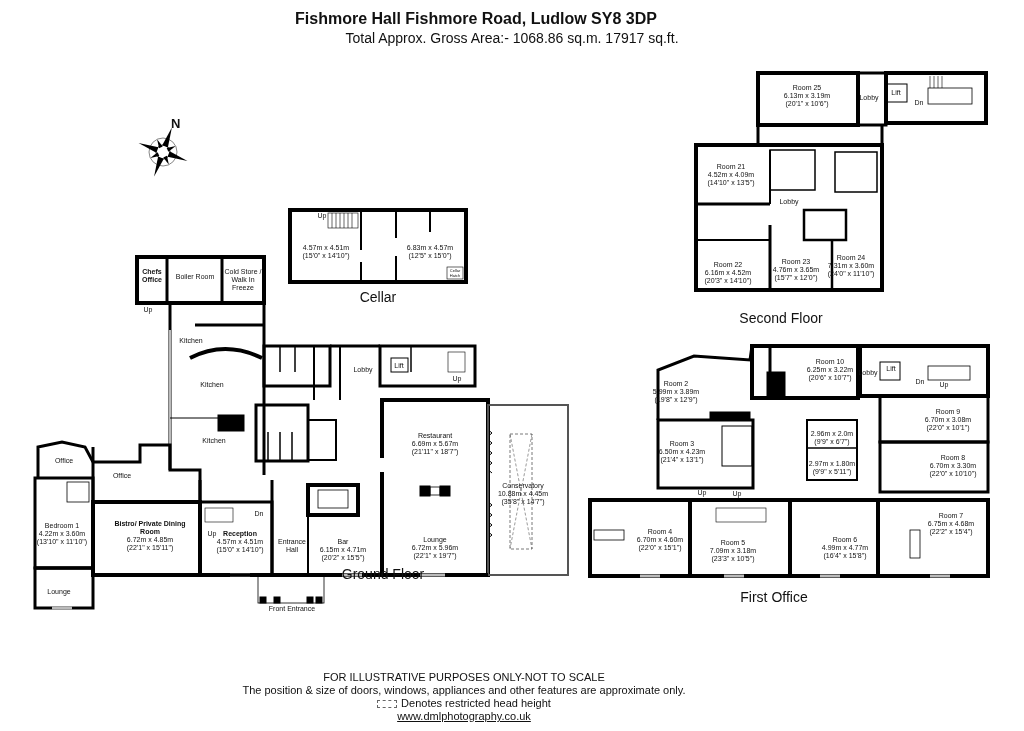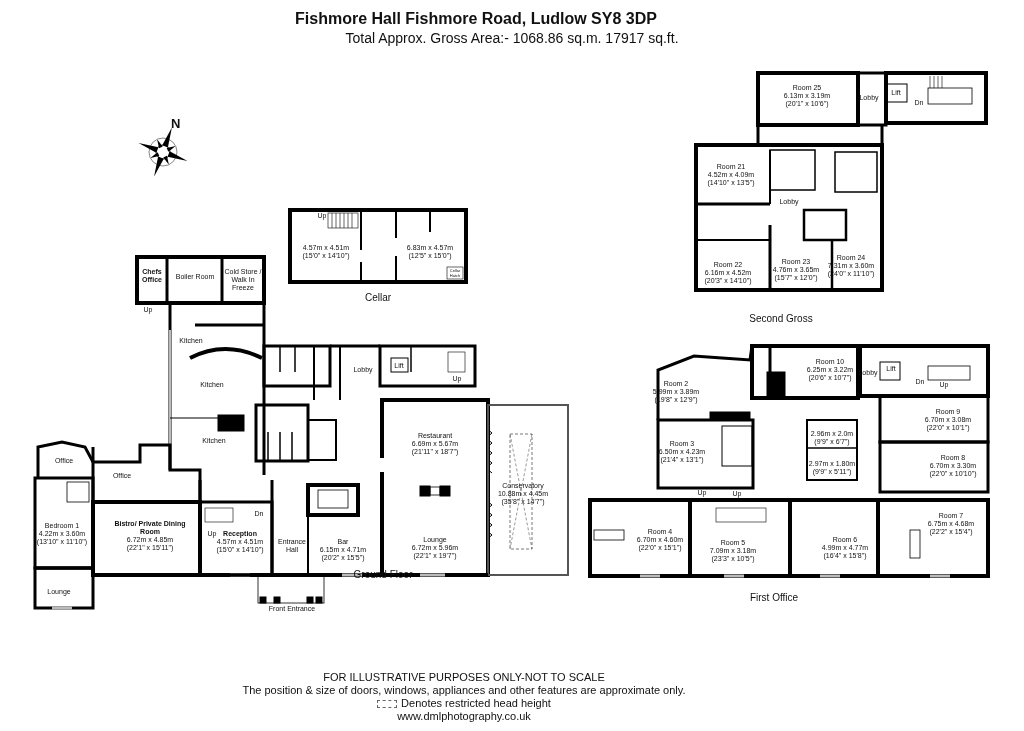--- a/index.html
+++ b/index.html
@@ -1,21 +1,21 @@
 <!DOCTYPE html>
 <html><head>
 <meta charset="utf-8">
 <style>
   html, body { margin:0; padding:0; background:#ffffff; }
   body { width:1024px; height:731px; position:relative; overflow:hidden; font-family:"Liberation Sans", sans-serif; color:#111; }
   .title { position:absolute; left:0; width:952px; top:10px; text-align:center; font-weight:bold; font-size:16px; }
   .subtitle { position:absolute; left:0; width:1024px; top:30px; text-align:center; font-size:14px; }
   svg.plan { position:absolute; left:0; top:0; }
   .lbl { position:absolute; font-size:7px; line-height:8px; text-align:center; transform:translate(-50%,-50%); white-space:nowrap; }
-  .floor-label { position:absolute; font-size:10px; transform:translate(-50%,-50%); white-space:nowrap; }
+  .floor-label { position:absolute; font-size:14px; transform:translate(-50%,-50%); white-space:nowrap; }
   .footer { position:absolute; left:0; width:928px; text-align:center; font-size:11px; line-height:13px; }
   .hh-box { display:inline-block; width:18px; height:6px; border:1px dashed #666; vertical-align:middle; margin-right:4px; }
   .north { position:absolute; font-size:13px; font-weight:bold; }
 </style>
 </head>
 <body>
 
 <div class="title">Fishmore Hall Fishmore Road, Ludlow SY8 3DP</div>
 <div class="subtitle">Total Approx. Gross Area:- 1068.86 sq.m. 17917 sq.ft.</div>
 
@@ -287,21 +287,21 @@
 <div class="lbl" style="left:796px;top:270px;">
   <div>Room 23</div>
   <div>4.76m x 3.65m</div>
   <div>(15'7" x 12'0")</div>
 </div>
 <div class="lbl" style="left:851px;top:266px;">
   <div>Room 24</div>
   <div>7.31m x 3.60m</div>
   <div>(24'0" x 11'10")</div>
 </div>
-<div class="floor-label" style="left:781px;top:318px;">Second Gross</div>
+<div class="floor-label" style="left:781px;top:318px;">Second Floor</div>
 
 <div class="lbl" style="left:676px;top:392px;">
   <div>Room 2</div>
   <div>5.99m x 3.89m</div>
   <div>(19'8" x 12'9")</div>
 </div>
 <div class="lbl" style="left:830px;top:370px;">
   <div>Room 10</div>
   <div>6.25m x 3.22m</div>
   <div>(20'6" x 10'7")</div>
@@ -355,13 +355,13 @@
   <div>6.75m x 4.68m</div>
   <div>(22'2" x 15'4")</div>
 </div>
 <div class="floor-label" style="left:774px;top:597px;">First Office</div>
 
 <div class="footer" style="top:671px;">FOR ILLUSTRATIVE PURPOSES ONLY-NOT TO SCALE</div>
 <div class="footer" style="top:684px;">The position &amp; size of doors, windows, appliances and other features are approximate only.</div>
 <div class="footer" style="top:697px;">
   <span class="hh-box"></span><span>Denotes restricted head height</span>
 </div>
-<div class="footer" style="top:710px;">www.dmlphotography.co.uk</div>
+<div class="footer" style="top:710px;text-decoration:underline;">www.dmlphotography.co.uk</div>
 
 </body></html>

